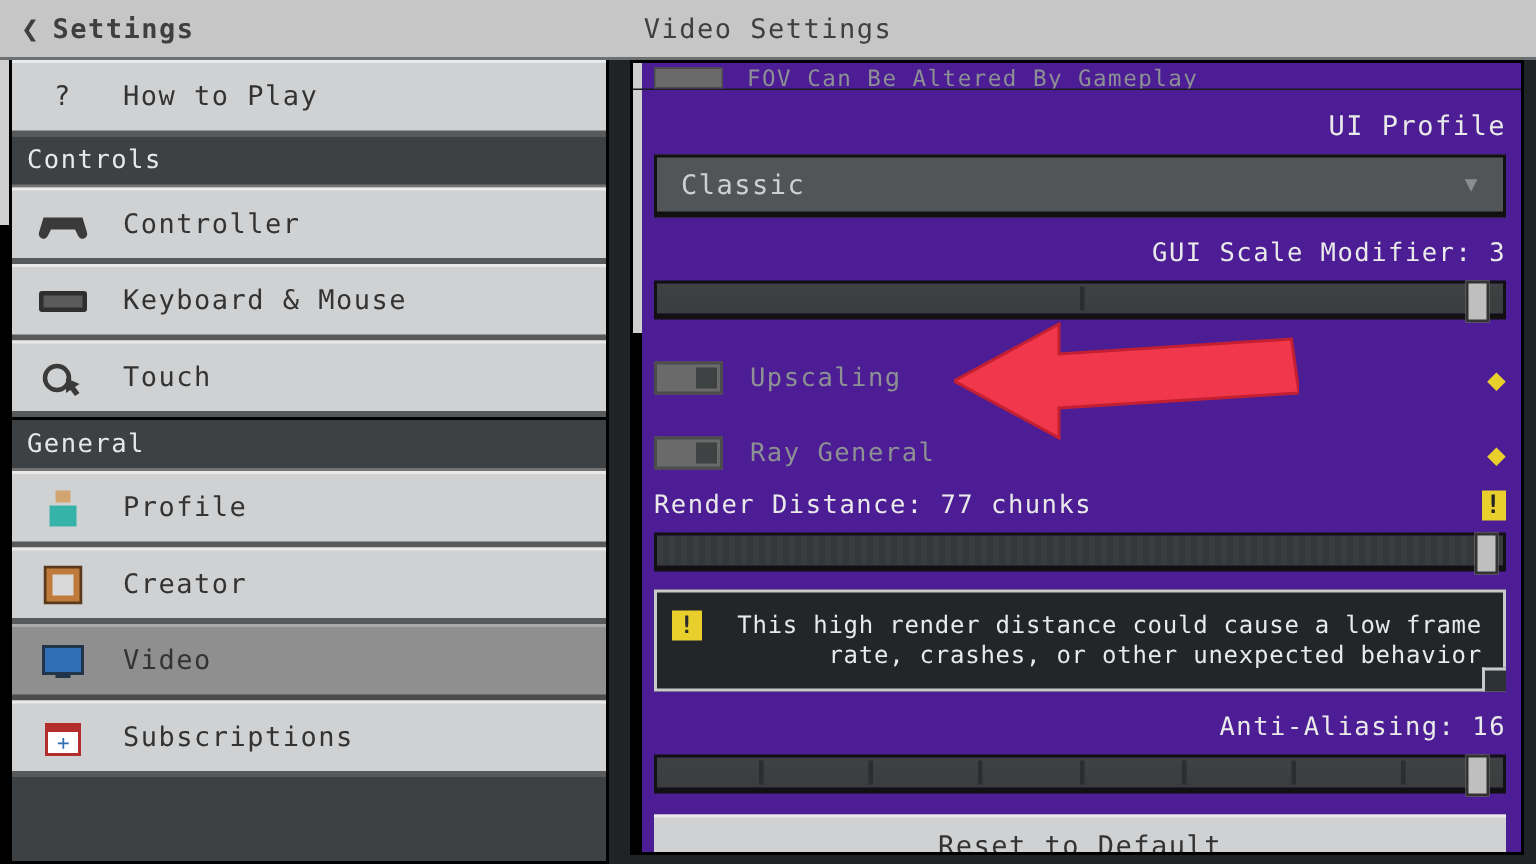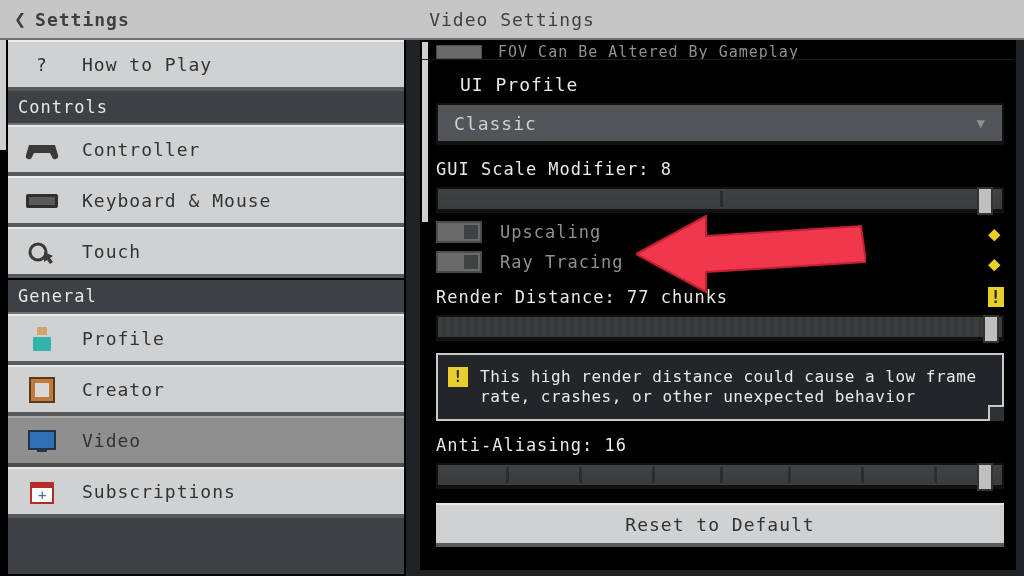--- a/index.html
+++ b/index.html
@@ -20,42 +20,42 @@
   .sb-item.sel { background:#8f8f8f; border-bottom-color:#4c4c4c; border-top-color:#aaaaaa; }
   .sb-item .lbl{ flex:1; }
   .icon { width:36px; height:30px; display:flex; align-items:center; justify-content:center;}
   .icon svg{ display:block;}
 
   
   .sb-scroll { position:absolute; left:0; top:40px; width:6px; height:calc(100% - 40px); background:#000;}
   .sb-scroll-thumb{ position:absolute; top:0; width:6px; height:110px; background:#cfcfcf;}
 
   
-  .panel { position:absolute; left:420px; top:40px; right:8px; bottom:6px; border:2px solid #000; background:#000000; padding:0 14px 14px 14px; overflow:hidden;}
+  .panel { position:absolute; left:420px; top:40px; right:8px; bottom:6px; border:2px solid #000; background:#4c1d95; padding:0 14px 14px 14px; overflow:hidden;text-align:right;}
   .panel-scroll{ position:absolute; left:0; top:0; width:6px; bottom:0; background:#000;}
   .panel-scroll-thumb{position:absolute; top:0px; width:6px; height:180px; background:#cfcfcf;}
 
   .panel-inner{ position:absolute; left:14px; right:10px; top:0; }
 
   
   .cutrow{ height:18px; position:relative; margin-left:-14px; margin-right:-10px; border-bottom:1px solid #1a1d1f; overflow:hidden;}
   .cuttoggle{ position:absolute; left:14px; bottom:0; width:46px; height:14px; background:#6a6a6a; border:1px solid #4c4c4c;}
   .cuttext{ position:absolute; left:76px; bottom:-2px; color:#8d9193; font-size:15px; letter-spacing:1px;}
 
   .l1 { color:#e9e9e9; font-size:18px; letter-spacing:1px; margin-top:14px; margin-bottom:8px;margin-left:24px;}
   .l2 { color:#e9e9e9; font-size:17px; letter-spacing:1px; margin-top:14px; margin-bottom:8px;}
   .select { height:42px; background:#525557; border:2px solid #111; border-bottom-width:4px; display:flex; align-items:center; padding:12px 16px; color:#cfd0d1; font-size:18px; letter-spacing:1px; cursor:pointer; position:relative;}
   .select .tri{ position:absolute; right:16px; color:#8b8d8e; font-size:14px;}
 
   .slider { position:relative; height:26px; background:linear-gradient(#3f4243,#3a3d3e); border:2px solid #111; border-bottom-width:4px; margin-bottom:4px;}
   .slider .tick{ position:absolute; top:2px; bottom:2px; width:3px; background:#2b2e30;}
   .slider .handle{ position:absolute; top:-2px; width:16px; height:28px; background:#bfbfbf; border:2px solid #333; }
   .slider.hatched{ background:repeating-linear-gradient(90deg,#3a3d3e 0 4px,#34383a 4px 8px);}
 
-  .togglerow{ display:flex; align-items:center; gap:18px; margin-top:8px; }
+  .togglerow{ display:flex; align-items:center; gap:18px; margin-top:28px; }
   .sw { width:46px; height:22px; background:#6a6a6a; border:2px solid #4c4c4c; position:relative; }
   .sw .knob{ position:absolute; right:2px; top:2px; width:14px; height:14px; background:#3f4243;}
   .tog-lbl{ color:#8d9193; font-size:17px; letter-spacing:1px;}
   .warn-dot{ margin-left:auto; width:16px; height:18px; color:#e9cf2b; font-size:18px;}
 
   .warnbox{ margin-top:12px; padding:12px 14px 12px 42px; border:2px solid #c9c9c9; background:#232628; color:#e9e9e9; font-size:16px; letter-spacing:0.5px; position:relative; line-height:1.25;}
   .warnbox .ybox{ position:absolute; left:10px; top:12px; width:20px; height:20px; background:#e9cf2b; color:#2b2b2b; font-weight:bold; display:flex; align-items:center; justify-content:center;}
   .warnbox .corner{ position:absolute; right:-2px; bottom:-2px; width:16px; height:16px; background:#2c3235; border-left:2px solid #c9c9c9; border-top:2px solid #c9c9c9;}
 
   .resetbtn{ margin-top:14px; height:44px; background:#d0d1d2; border-top:2px solid #e9e9e9; border-bottom:4px solid #58595a; display:flex; align-items:center; justify-content:center; color:#333; font-size:18px; letter-spacing:1px; cursor:pointer;}
@@ -166,38 +166,38 @@
         <div class="cuttoggle"></div>
         <div class="cuttext">FOV Can Be Altered By Gameplay</div>
       </div>
 
       <div class="l1">UI Profile</div>
       <div class="select">
         <span>Classic</span>
         <span class="tri">▼</span>
       </div>
 
-      <div class="l2">GUI Scale Modifier: 8</div>
+      <div class="l2">GUI Scale Modifier: 3</div>
       <div class="slider" id="sl-gui">
         <div class="tick" style="left:50%"></div>
         <div class="handle" id="h-gui" style="left: calc(97% - 8px);"></div>
       </div>
 
       <div class="togglerow">
         <div class="sw">
             <div class="knob"></div>
           </div>
         <span class="tog-lbl">Upscaling</span>
         <span class="warn-dot">⬥</span>
       </div>
       <div class="togglerow">
         <div class="sw">
             <div class="knob"></div>
           </div>
-        <span class="tog-lbl">Ray Tracing</span>
+        <span class="tog-lbl">Ray General</span>
         <span class="warn-dot">⬥</span>
       </div>
 
       <div class="l2" style="display:flex;align-items:center;">
         <span>Render Distance: 77 chunks</span>
         <span style="margin-left:auto;width:16px;height:20px;background:#e9cf2b;color:#222;display:flex;align-items:center;justify-content:center;font-weight:bold;">!</span>
       </div>
       <div class="slider hatched" id="sl-rd">
         <div class="handle" id="h-rd" style="left: calc(98% - 8px);"></div>
       </div>

